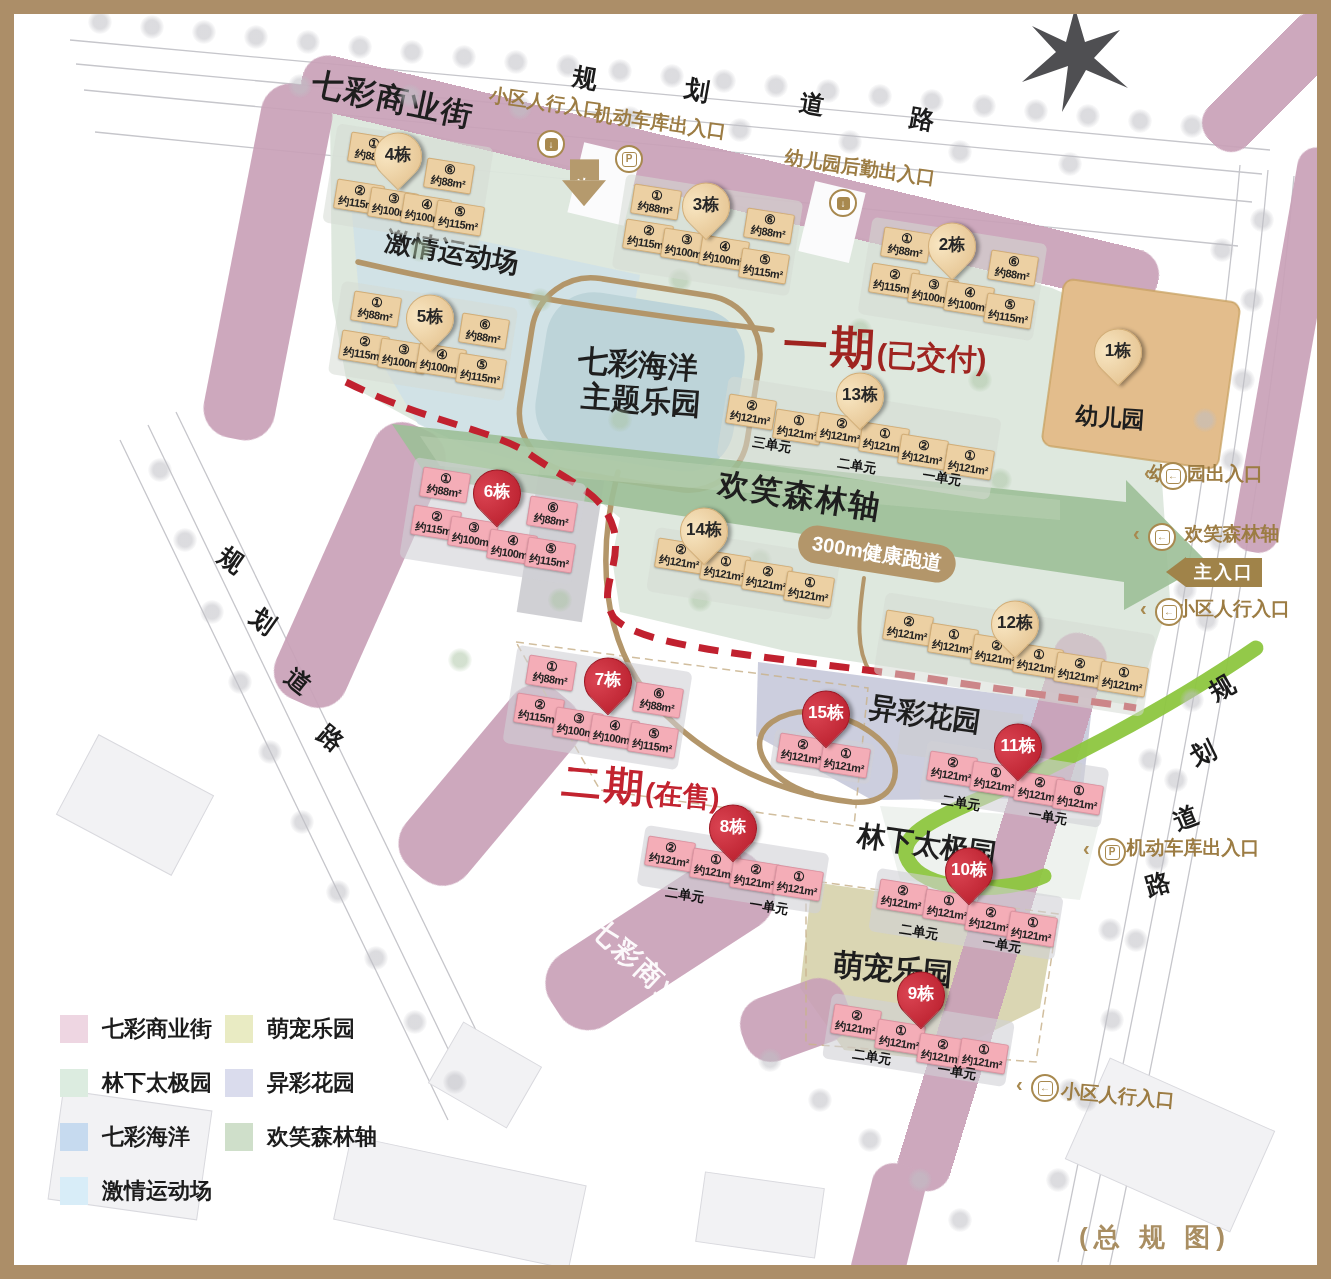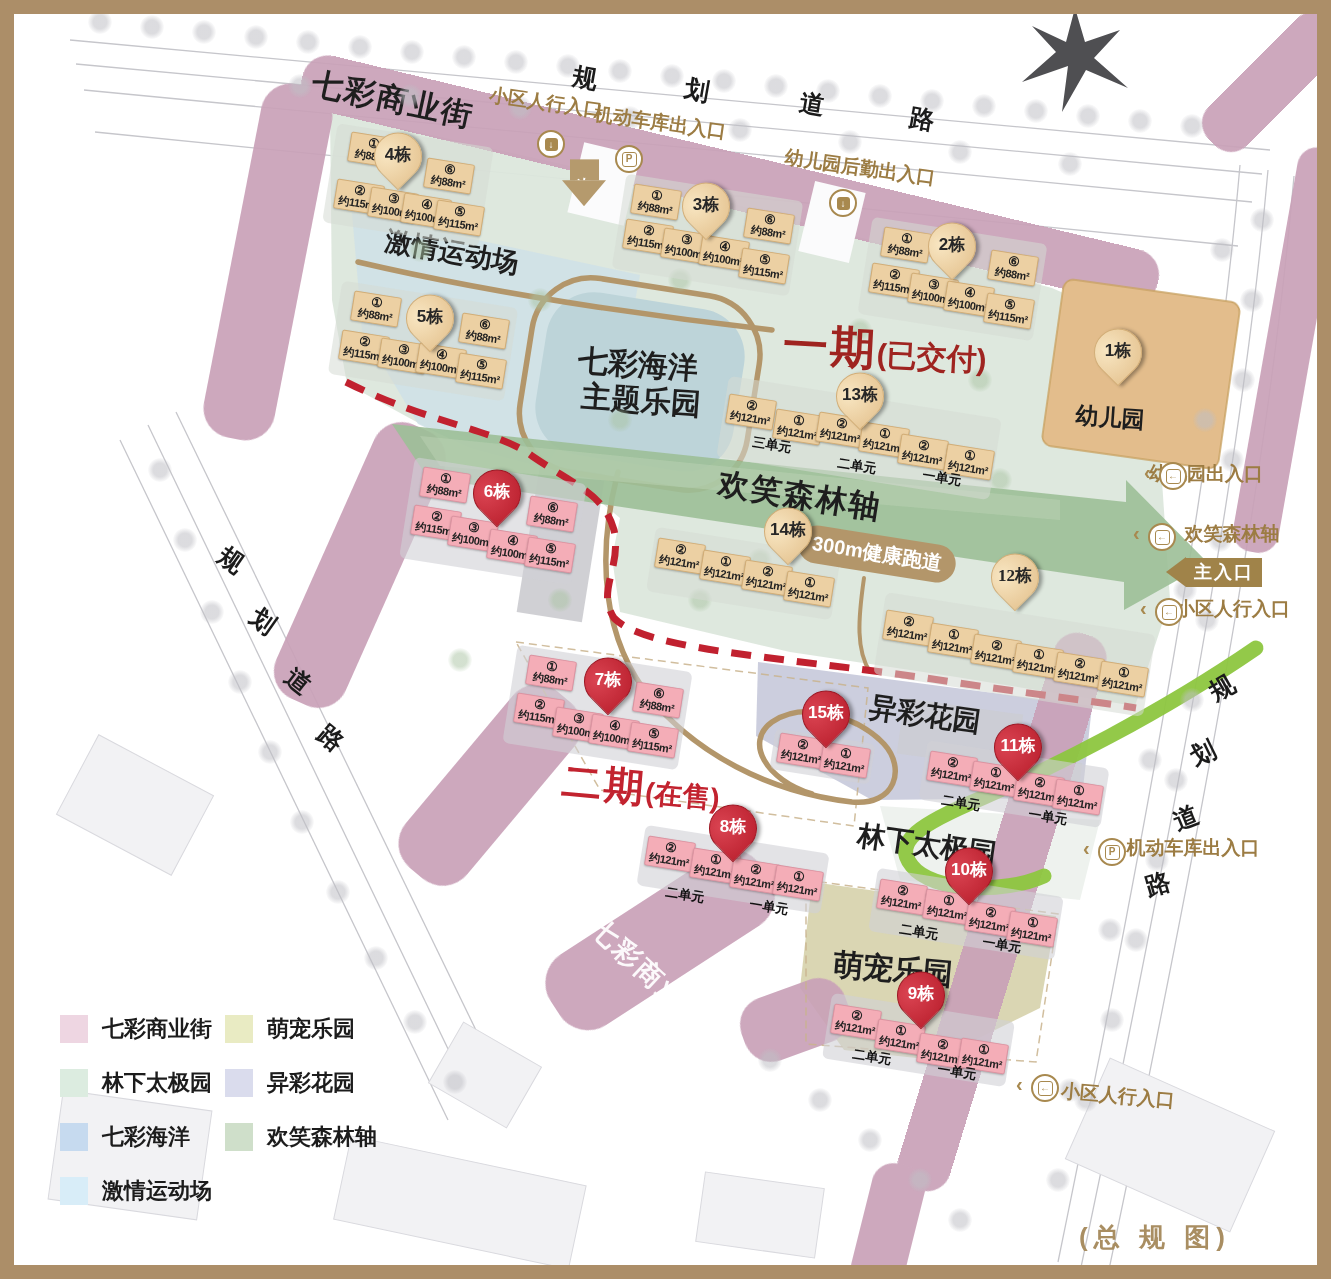--- a/index.html
+++ b/index.html
@@ -410,21 +410,21 @@
         <span class="ua">约121m²</span>
       </div>
       <div class="unit u1" style="left: 743px; top: 563px;">
         <span class="un">②</span>
         <span class="ua">约121m²</span>
       </div>
       <div class="unit u1" style="left: 785px; top: 574px;">
         <span class="un">①</span>
         <span class="ua">约121m²</span>
       </div>
-      <div class="pin p1" style="left: 788px; top: 541px;">
+      <div class="pin p1" style="left: 704px; top: 541px;">
         <i></i>
         <span>14栋</span>
       </div>
       <div class="bstrip" style="left: 878px; top: 613px; width: 273px; height: 83px; transform: rotate(9deg); background: rgba(213, 218, 211, 0.55);"></div>
       <div class="unit u1" style="left: 884px; top: 613px;">
         <span class="un">②</span>
         <span class="ua">约121m²</span>
       </div>
       <div class="unit u1" style="left: 929px; top: 626px;">
         <span class="un">①</span>
@@ -439,21 +439,21 @@
         <span class="ua">约121m²</span>
       </div>
       <div class="unit u1" style="left: 1055px; top: 655px;">
         <span class="un">②</span>
         <span class="ua">约121m²</span>
       </div>
       <div class="unit u1" style="left: 1099px; top: 664px;">
         <span class="un">①</span>
         <span class="ua">约121m²</span>
       </div>
-      <div class="pin p1" style="left: 1015px; top: 587px; font-family: Liberation Serif, serif;">
+      <div class="pin p1" style="left: 1015px; top: 634px;">
         <i></i>
         <span>12栋</span>
       </div>
       <div class="bstrip" style="left: 406px; top: 470px; width: 174px; height: 102px; transform: rotate(9deg); background: rgba(209, 209, 214, 0.6);"></div>
       <div class="unit u2" style="left: 421px; top: 470px;">
         <span class="un">①</span>
         <span class="ua">约88m²</span>
       </div>
       <div class="unit u2" style="left: 528px; top: 499px;">
         <span class="un">⑥</span>

